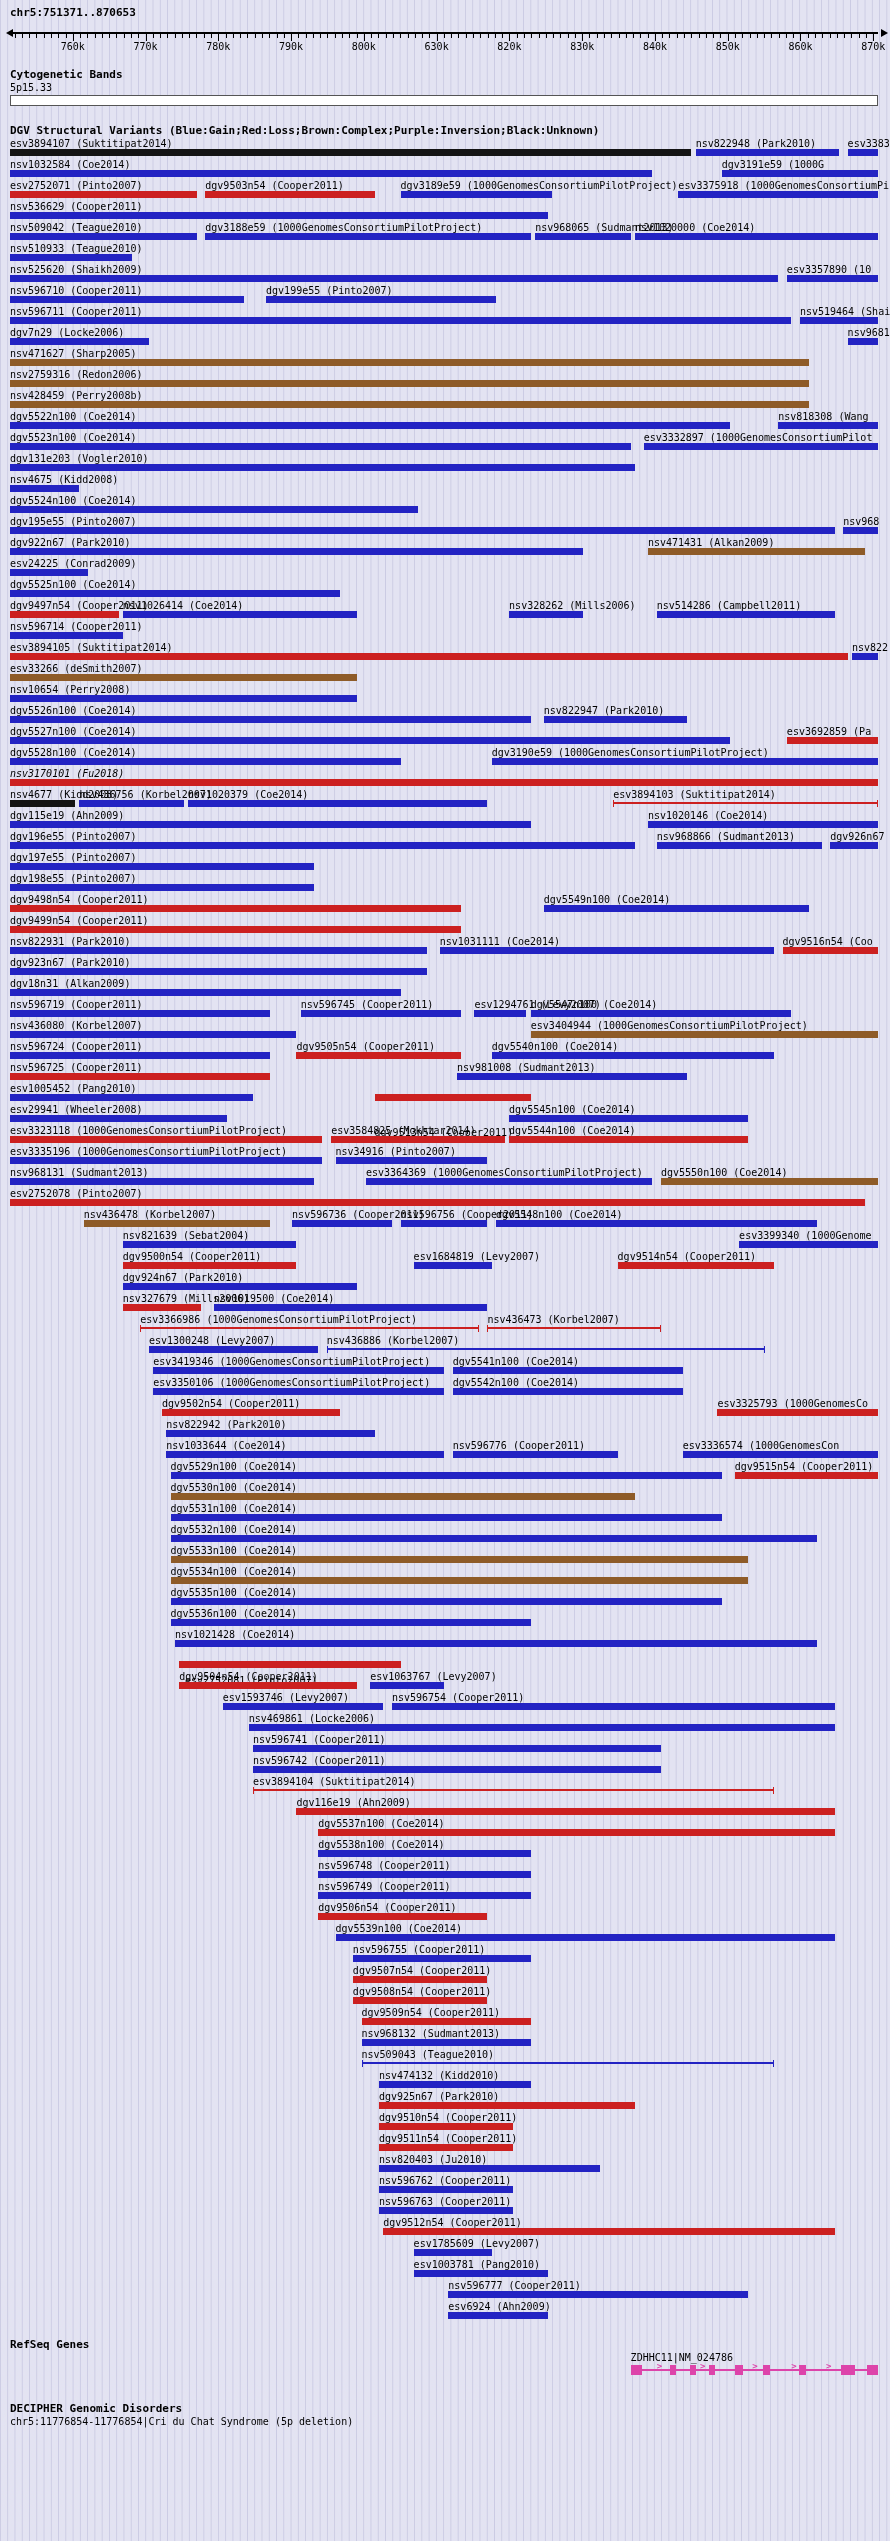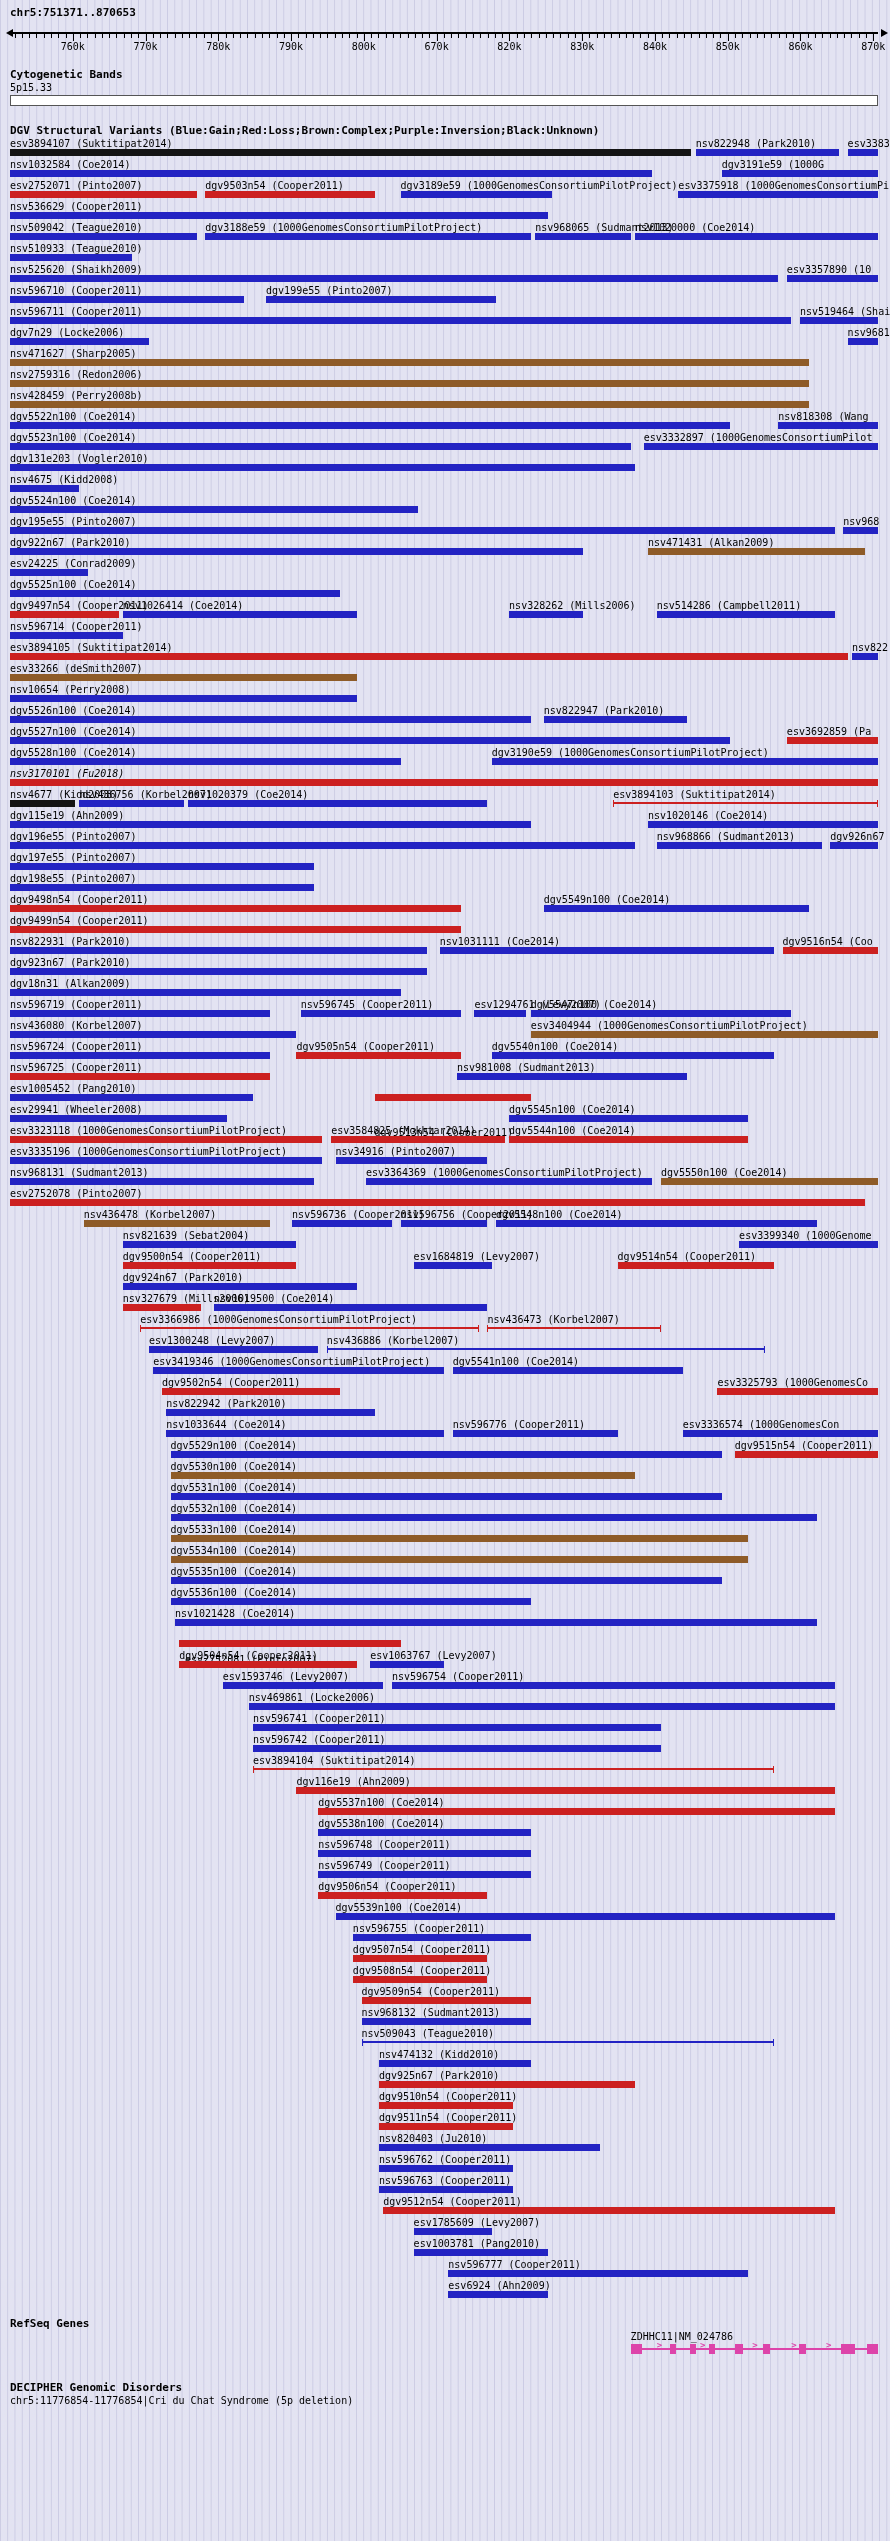--- a/index.html
+++ b/index.html
@@ -165,21 +165,21 @@
     <div class="tick minor" style="left: 844.141px;"></div>
     <div class="tick minor" style="left: 851.418px;"></div>
     <div class="tick minor" style="left: 858.694px;"></div>
     <div class="tick minor" style="left: 865.971px;"></div>
     <div class="tick major" style="left: 873.248px;"></div>
     <div class="tick-label" style="left: 72.7921px;">760k</div>
     <div class="tick-label" style="left: 145.561px;">770k</div>
     <div class="tick-label" style="left: 218.33px;">780k</div>
     <div class="tick-label" style="left: 291.098px;">790k</div>
     <div class="tick-label" style="left: 363.867px;">800k</div>
-    <div class="tick-label" style="left: 436.636px;">670k</div>
+    <div class="tick-label" style="left: 436.636px;">630k</div>
     <div class="tick-label" style="left: 509.405px;">820k</div>
     <div class="tick-label" style="left: 582.173px;">830k</div>
     <div class="tick-label" style="left: 654.942px;">840k</div>
     <div class="tick-label" style="left: 727.711px;">850k</div>
     <div class="tick-label" style="left: 800.479px;">860k</div>
     <div class="tick-label" style="left: 873.248px;">870k</div>
   </div>
 
 <div class="sec">Cytogenetic Bands</div>
 <div class="cyto">
@@ -538,20 +538,26 @@
       <div class="bar" style="left: 148.88px; width: 169.26px; background: rgb(35, 35, 195);"></div>
       <span class="lbl" style="left: 326.82px;">nsv436886 (Korbel2007)</span>
       <div class="bar thin" style="left: 326.82px; width: 438.34px; border-left: 1px solid rgb(35, 35, 195); border-right: 1px solid rgb(35, 35, 195);">
         <div class="midline" style="background: rgb(35, 35, 195);"></div>
       </div>
     </div>
     <div class="trow">
       <span class="lbl" style="left: 153.22px;">esv3419346 (1000GenomesConsortiumPilotProject)</span>
       <div class="bar" style="left: 153.22px; width: 290.78px; background: rgb(35, 35, 195);"></div>
       <span class="lbl" style="left: 452.68px;">dgv5541n100 (Coe2014)</span>
+      <div class="bar" style="left: 452.68px; width: 230.02px; background: rgb(35, 35, 195);"></div>
+    </div>
+    <div class="trow">
+      <span class="lbl" style="left: 153.22px;">esv3350106 (1000GenomesConsortiumPilotProject)</span>
+      <div class="bar" style="left: 153.22px; width: 290.78px; background: rgb(35, 35, 195);"></div>
+      <span class="lbl" style="left: 452.68px;">dgv5542n100 (Coe2014)</span>
       <div class="bar" style="left: 452.68px; width: 230.02px; background: rgb(35, 35, 195);"></div>
     </div>
     <div class="trow">
       <span class="lbl" style="left: 161.9px;">dgv9502n54 (Cooper2011)</span>
       <div class="bar" style="left: 161.9px; width: 177.94px; background: rgb(204, 32, 32);"></div>
       <span class="lbl" style="left: 717.42px;">esv3325793 (1000GenomesCo</span>
       <div class="bar" style="left: 717.42px; width: 160.58px; background: rgb(204, 32, 32);"></div>
     </div>
     <div class="trow">
       <span class="lbl" style="left: 166.24px;">nsv822942 (Park2010)</span>

